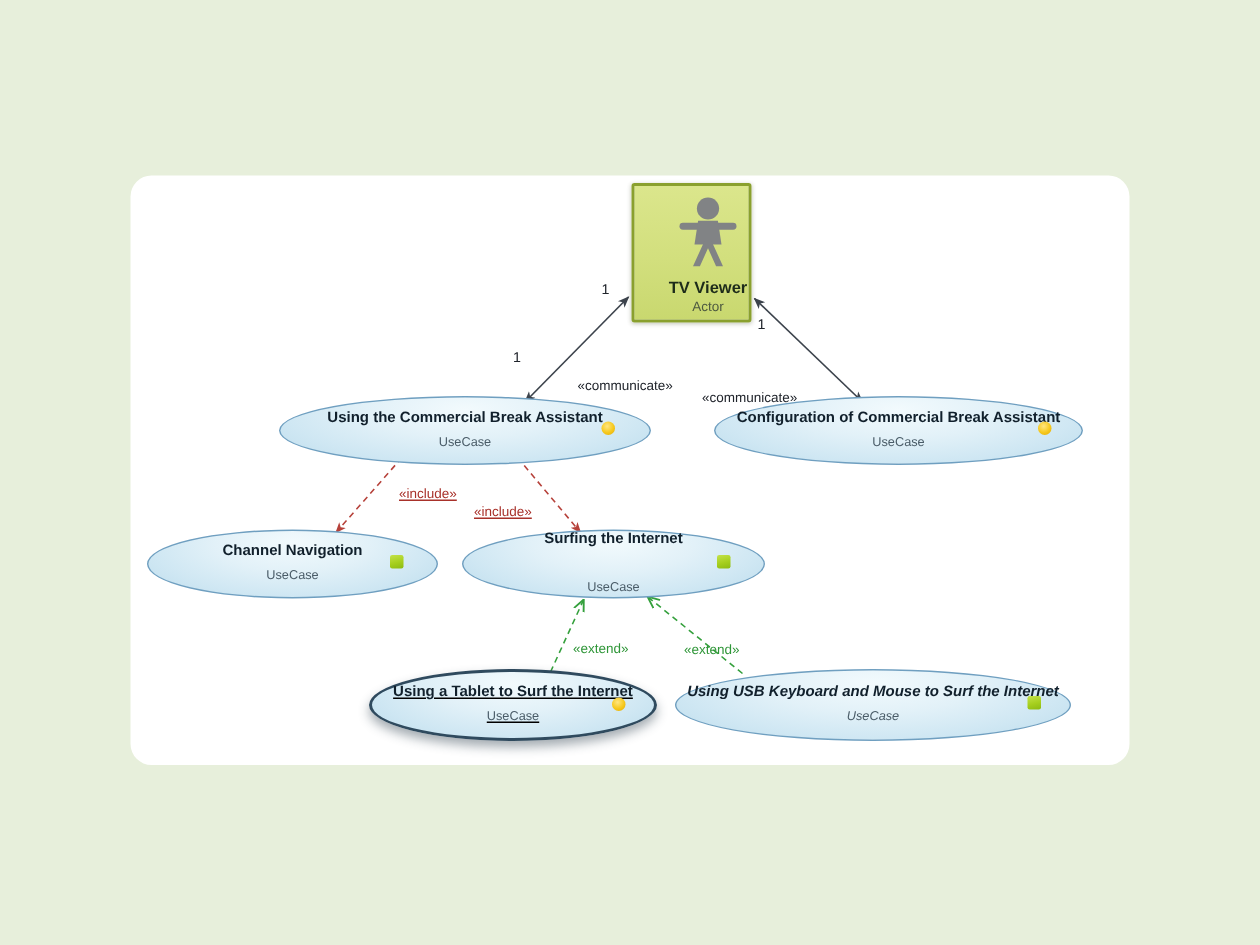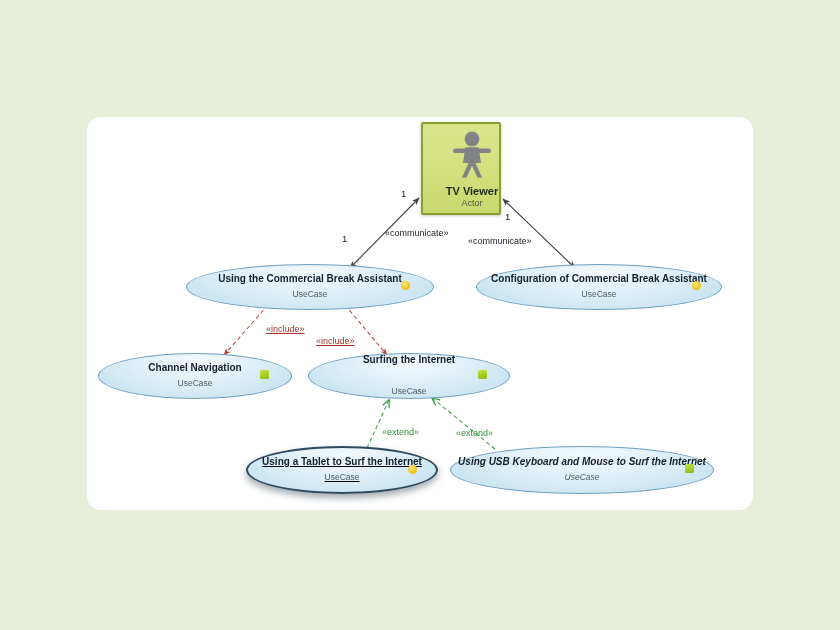--- a/index.html
+++ b/index.html
@@ -112,21 +112,21 @@
     background: linear-gradient(165deg, #c3e24a 0%, #a6cf1e 55%, #8cba12 100%);
   }
 
   
   .edge-label {
     position: absolute;
     font-size: 9px;
     line-height: 10px;
     white-space: nowrap;
   }
-  .edge-label.stereo-comm { color: #20242b; }
+  .edge-label.stereo-comm { color: #20242b; margin-top: 24px; }
   .edge-label.stereo-inc  { color: #a8312a; text-decoration: underline; }
   .edge-label.stereo-ext  { color: #2f9638; }
   .edge-label.mult {
     color: #20242b;
     font-size: 9.5px;
   }
 </style>
 </head>
 <body>
 

